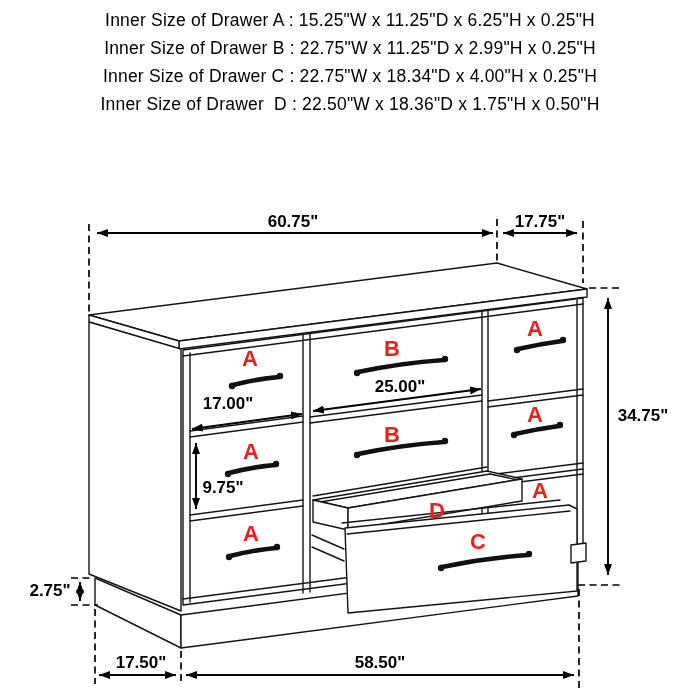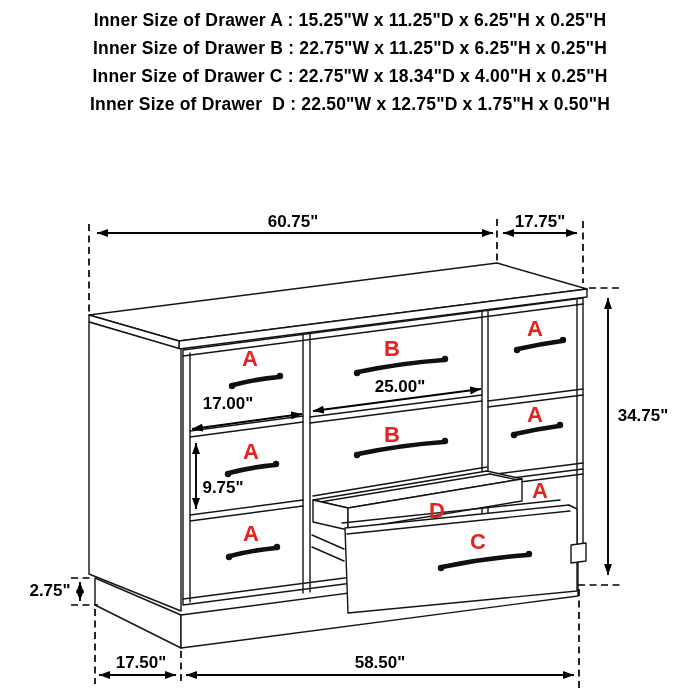--- a/index.html
+++ b/index.html
@@ -1,40 +1,40 @@
 <!DOCTYPE html>
 <html><head>
 <meta charset="utf-8">
 <style>
   html,body{margin:0;padding:0;background:#ffffff;}
   .canvas{position:relative;width:700px;height:700px;background:#fff;overflow:hidden;
           font-family:"Liberation Sans",sans-serif;}
   .hdr{position:absolute;top:6px;left:0;right:0;text-align:center;}
-  .hdr p{margin:0;padding:1px 0;font-weight:bold;font-size:17.5px;line-height:26px;color:#000;
+  .hdr p{margin:0;padding:1px 0;font-weight:normal;font-size:17.5px;line-height:26px;color:#000;
          letter-spacing:0.2px;white-space:pre;}
   svg{position:absolute;left:0;top:0;}
   .cab{fill:#ffffff;stroke:#141414;stroke-width:1.4;stroke-linejoin:round;}
   .ln{fill:none;stroke:#141414;stroke-width:1.4;stroke-linecap:round;}
   .dimln{fill:none;stroke:#000;stroke-width:1.9;}
   .dash{fill:none;stroke:#000;stroke-width:1.7;stroke-dasharray:7 4.5;}
   .dim-text{font:bold 17px "Liberation Sans",sans-serif;fill:#000;}
   .drawer-label{font:bold 22px "Liberation Sans",sans-serif;}
   .hndl{stroke:#101010;stroke-width:4.6;stroke-linecap:round;fill:none;}
   .knob{fill:#101010;stroke:none;}
 </style>
 </head>
 <body>
 
 <div class="canvas">
 
   <div class="hdr">
     <p>Inner Size of Drawer A : 15.25"W x 11.25"D x 6.25"H x 0.25"H</p>
-    <p>Inner Size of Drawer B : 22.75"W x 11.25"D x 6.25"H x 0.25"H</p>
+    <p>Inner Size of Drawer B : 22.75"W x 11.25"D x 2.99"H x 0.25"H</p>
     <p>Inner Size of Drawer C : 22.75"W x 18.34"D x 4.00"H x 0.25"H</p>
-    <p>Inner Size of Drawer  D : 22.50"W x 12.75"D x 1.75"H x 0.50"H</p>
+    <p>Inner Size of Drawer  D : 22.50"W x 18.36"D x 1.75"H x 0.50"H</p>
   </div>
 
   <svg width="700" height="700" viewBox="0 0 700 700">
     <defs>
       <marker id="arr" markerUnits="userSpaceOnUse" markerWidth="12" markerHeight="9" refX="11" refY="4" orient="auto-start-reverse">
         <path d="M0,0 L11,4 L0,8 Z" fill="#000"></path>
       </marker>
     </defs>
 
     <g>

